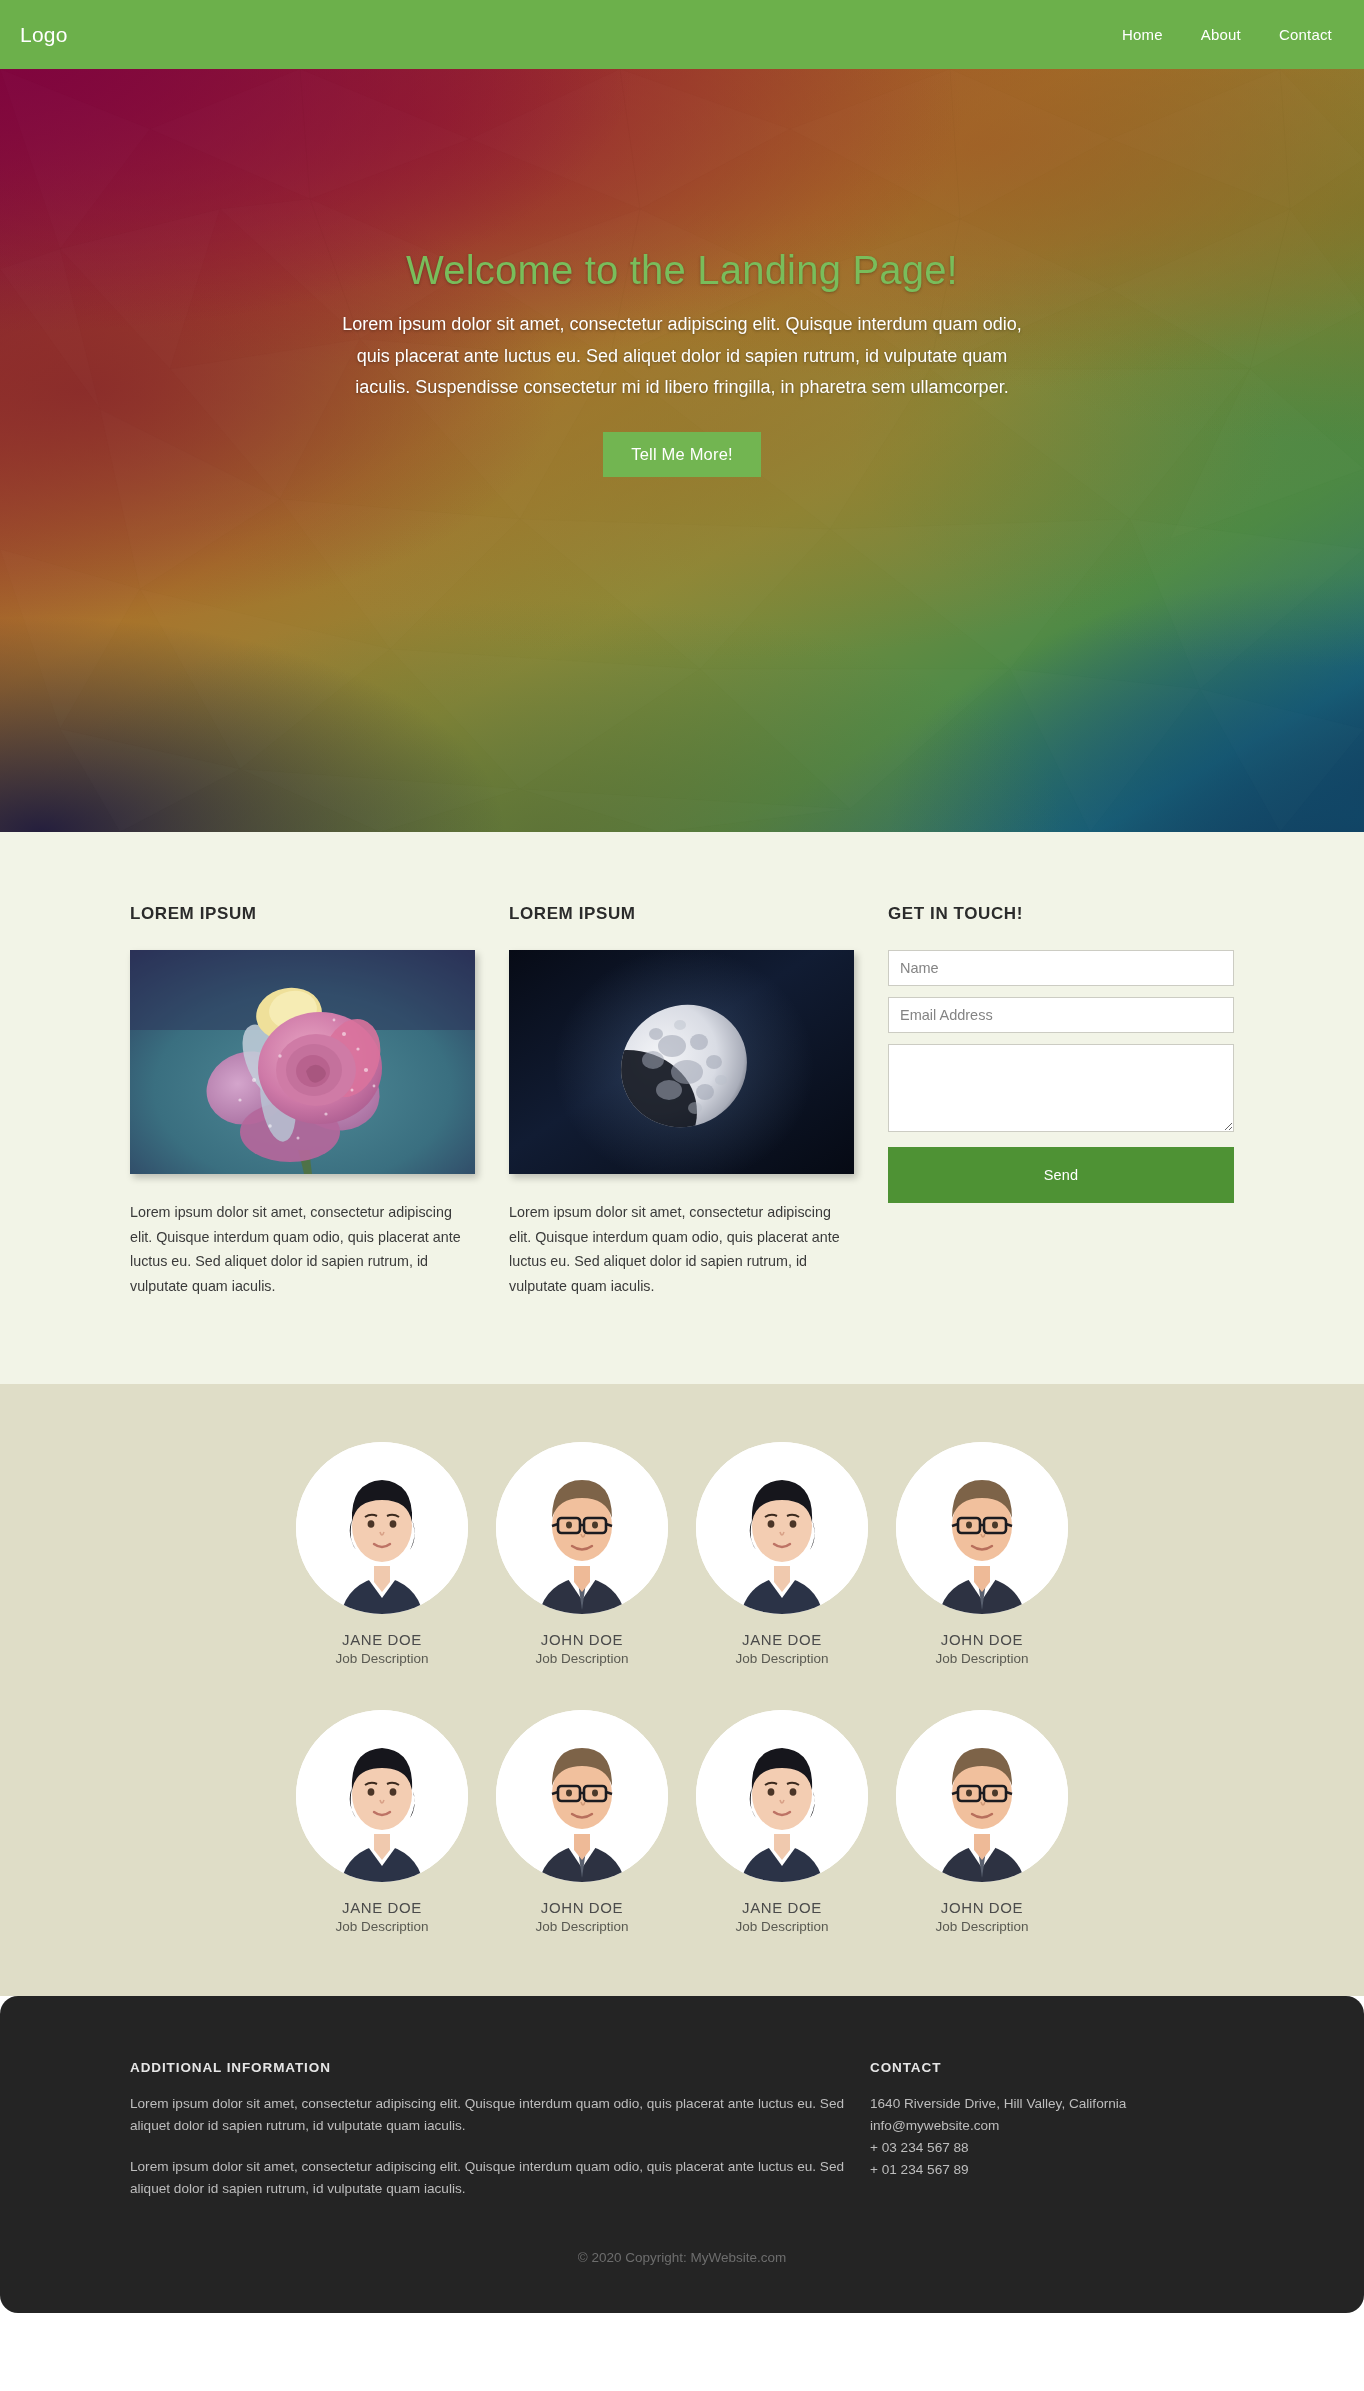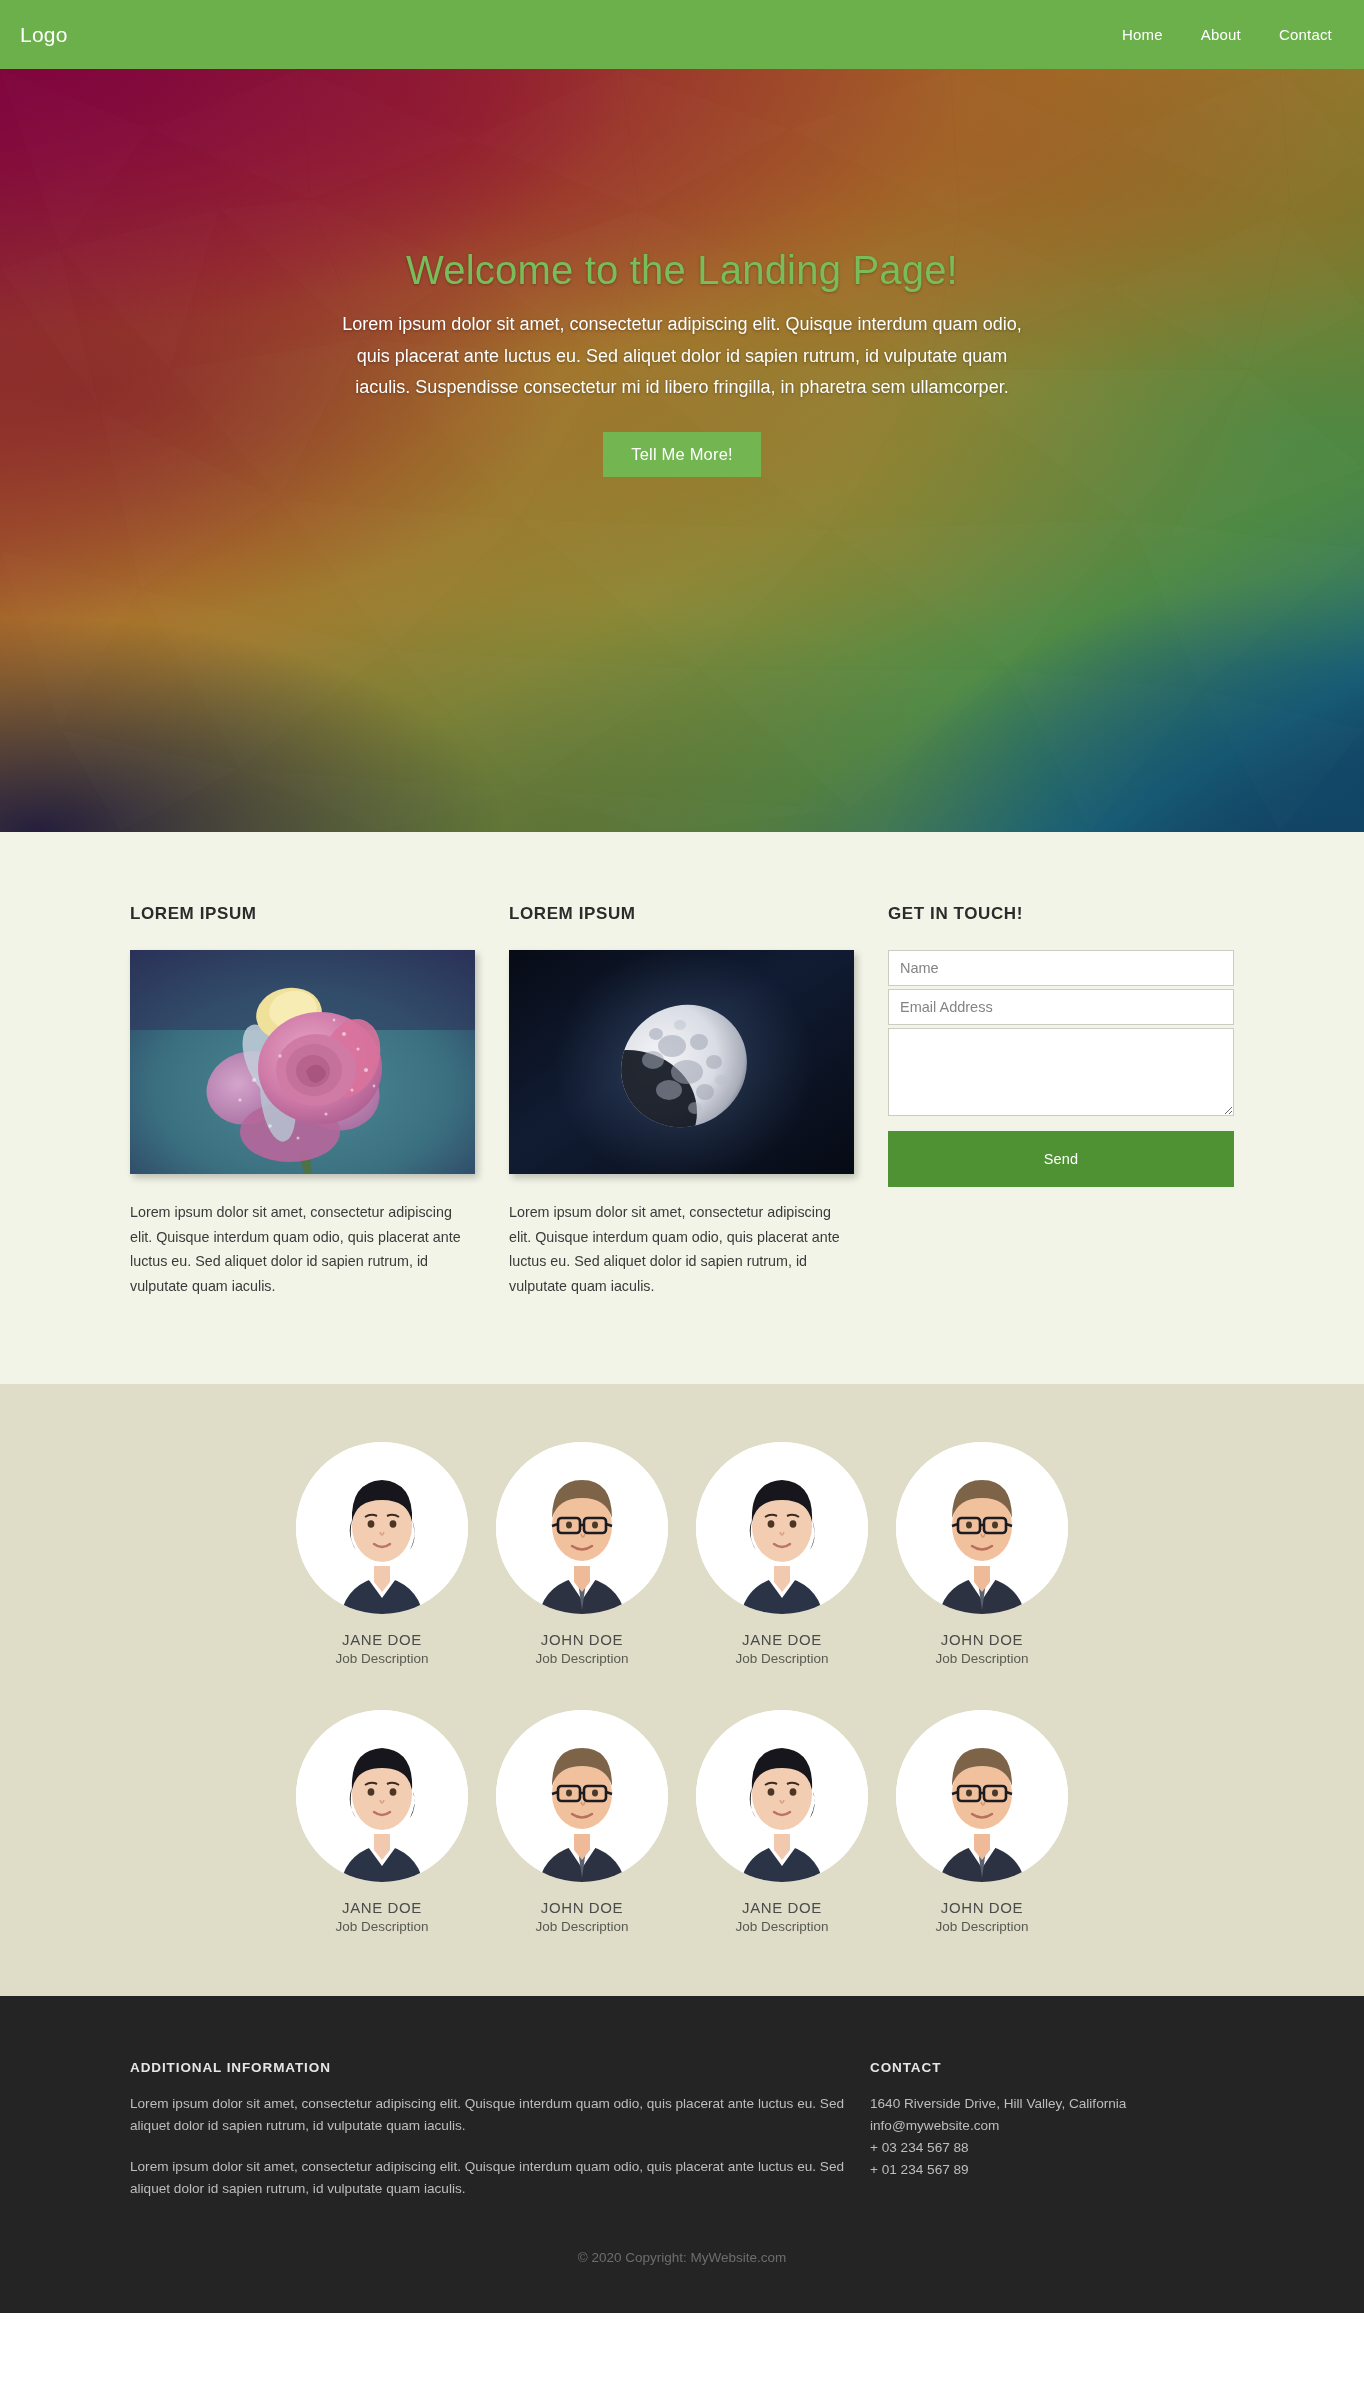--- a/index.html
+++ b/index.html
@@ -135,21 +135,21 @@
     background: #ffffff;
     border: 1px solid #ccccc3;
     font-family: inherit;
     font-size: 14.5px;
     color: #6f6f6f;
     padding: 9px 11px;
     outline: none;
     display: block;
   }
   .field::placeholder { color: #848484; }
-  .field + .field { margin-top: 3px; }
+  .field + .field { margin-top: 11px; }
   .textarea {
     height: 88px;
     margin-top: 11px;
     resize: vertical;
     color: #3a3a3a;
   }
   .send-btn {
     margin-top: 15px;
     width: 100%;
     background: #4e9234;
@@ -194,20 +194,21 @@
   .member-role {
     margin-top: 3px;
     font-size: 13.5px;
     color: #5a5a52;
   }
 
   
   .footer {
     background: #242424;
     padding: 64px 0 0 0;
+    border-radius: 18px;
   }
   .footer-cols { display: flex; }
   .footer-left { width: 740px; }
   .footer-right { width: 364px; }
   .footer-title {
     font-size: 13.5px;
     font-weight: 700;
     color: #e6e6e6;
     letter-spacing: .9px;
     margin-bottom: 18px;

